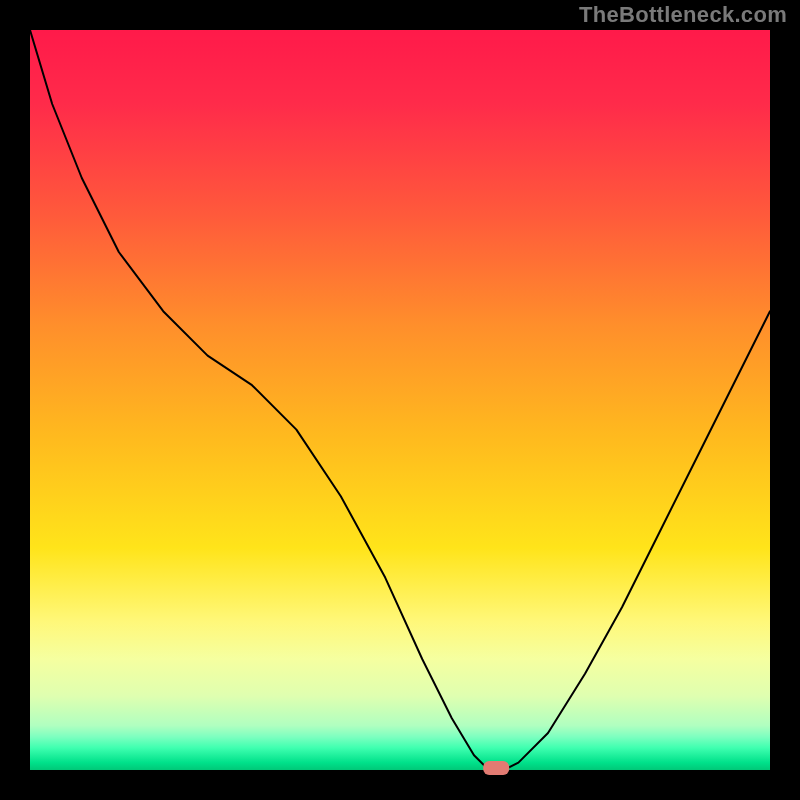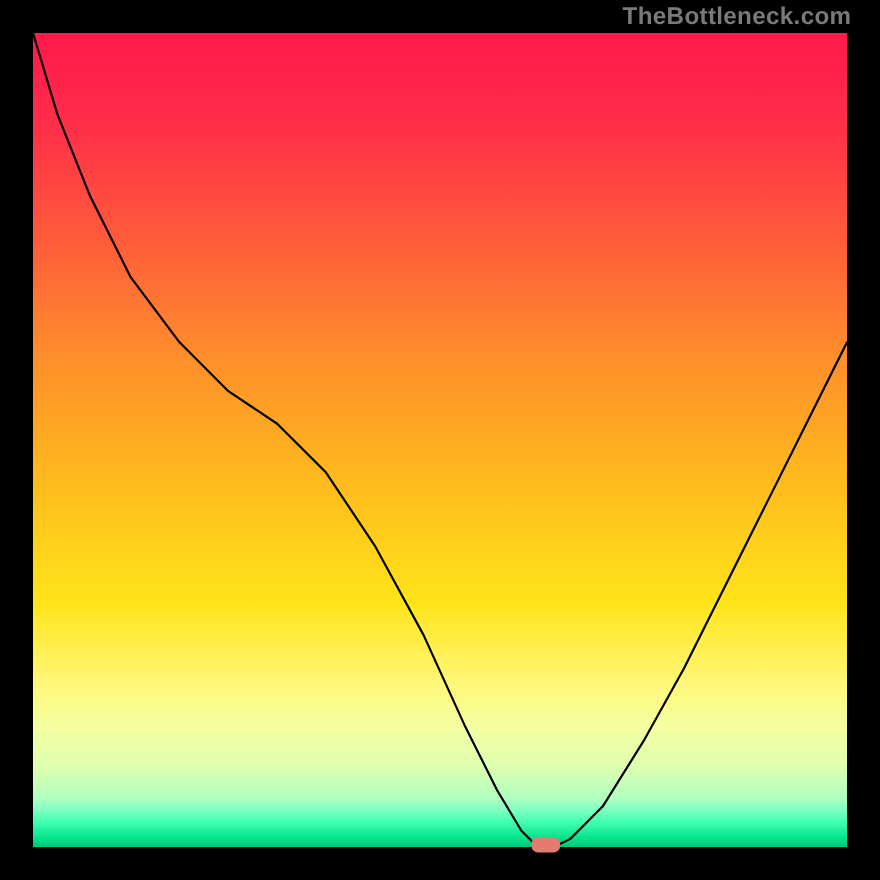--- a/index.html
+++ b/index.html
@@ -13,21 +13,21 @@
   }
   .outer {
     position: relative;
     width: 800px;
     height: 800px;
     background: #000;
   }
   .watermark {
     position: absolute;
     top: 2px;
-    right: 26px;
+    right: 13px;
     color: #7a7a7a;
     font-size: 22px;
     font-weight: 600;
     letter-spacing: 0.3px;
     z-index: 20;
   }
   .plot-area {
     position: absolute;
     left: 30px;
     top: 30px;

